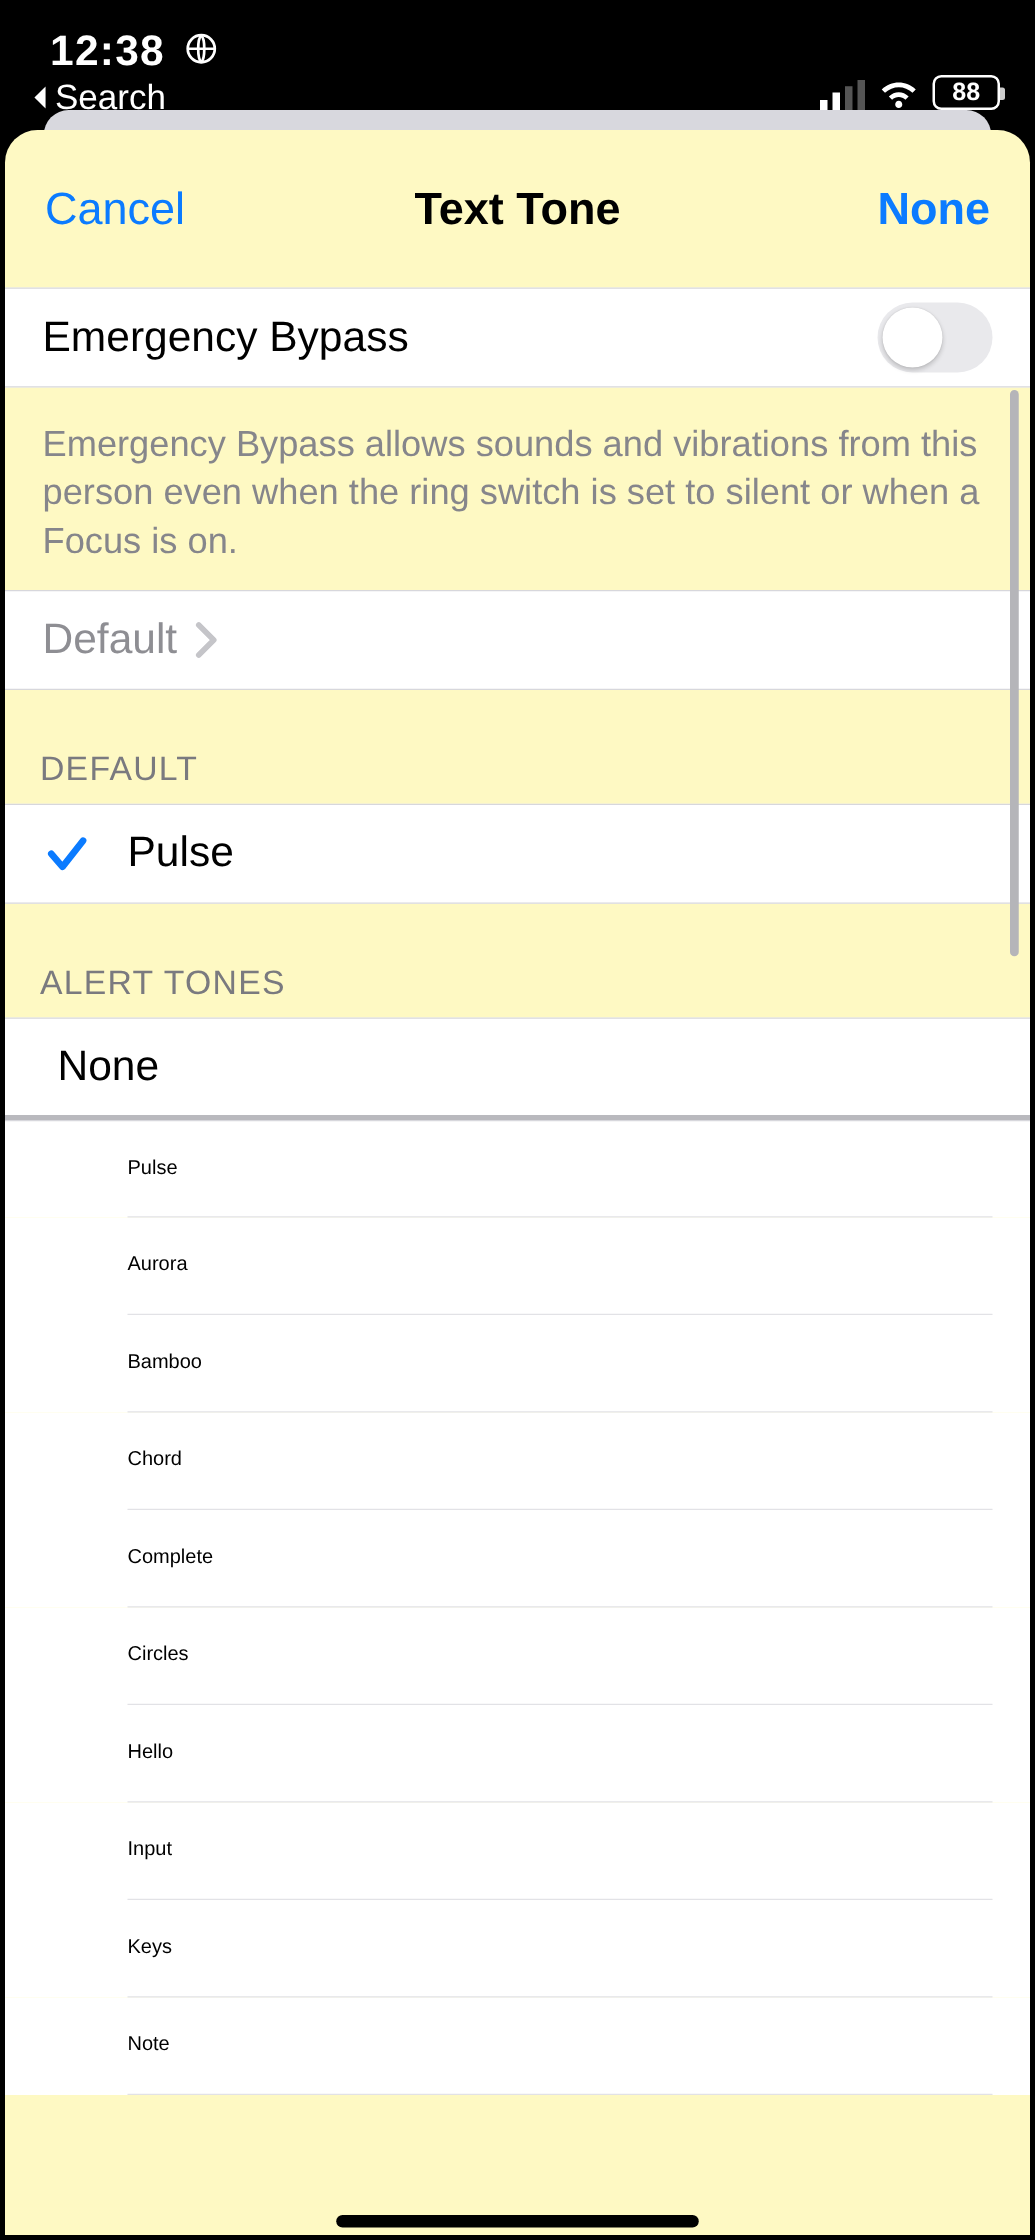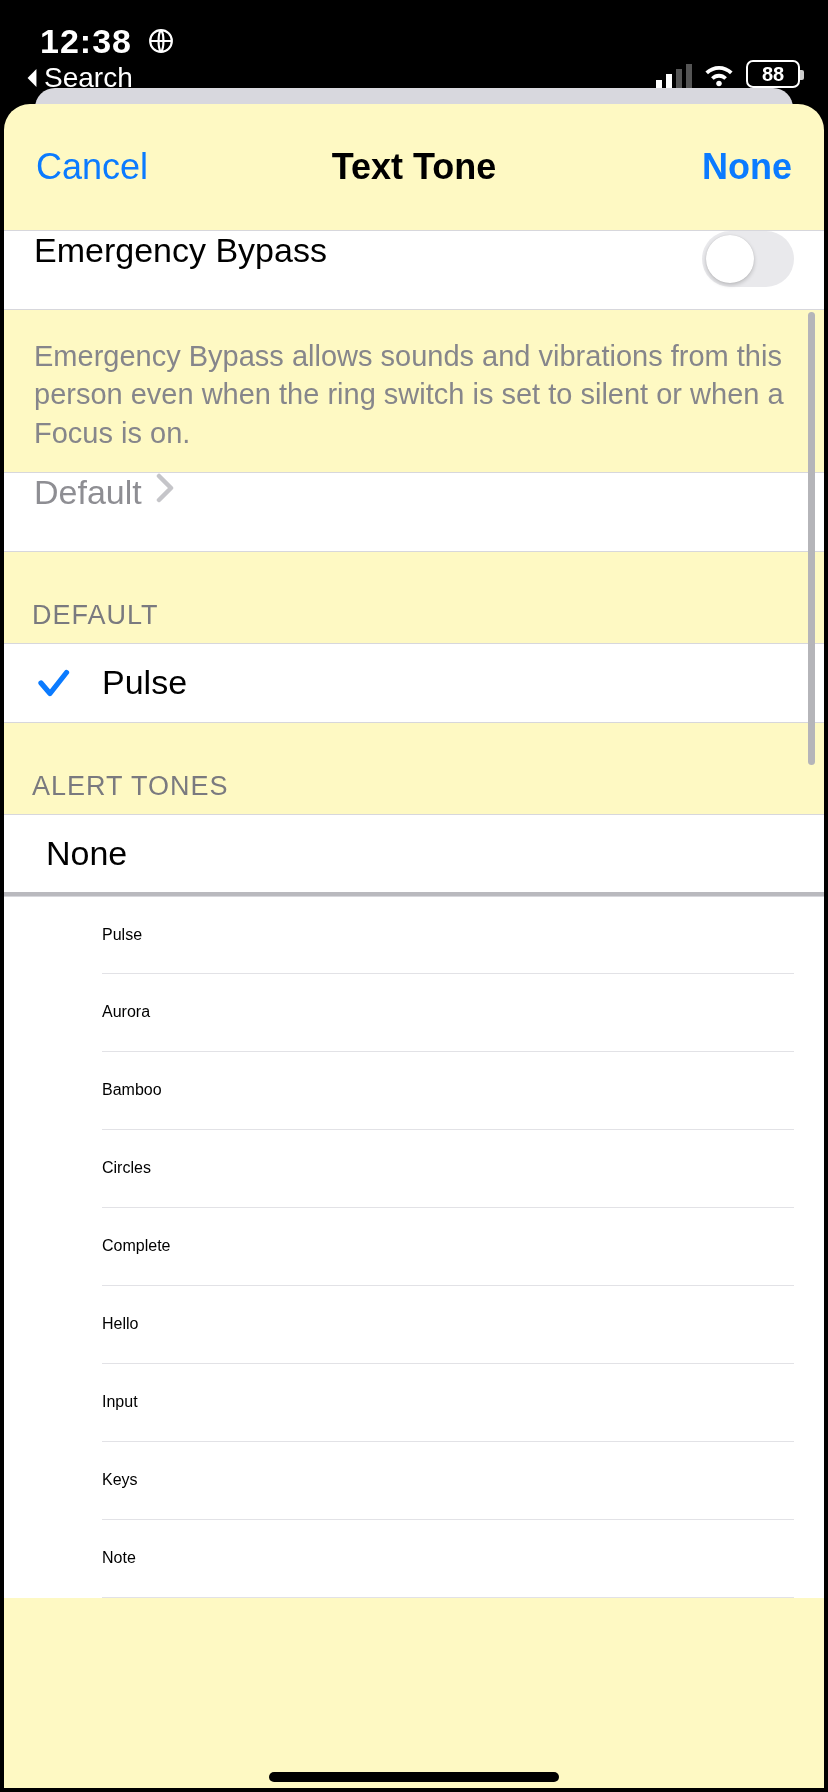--- a/index.html
+++ b/index.html
@@ -115,21 +115,21 @@
     font-weight: 700;
   }
 
   .cell {
     background: #fff;
     border-top: 1px solid #d7d7dc;
     border-bottom: 1px solid #d7d7dc;
     padding: 0 30px;
     height: 80px;
     display: flex;
-    align-items: flex-start;
+    align-items: center;
     font-size: 34px;
     color: #000;
   }
 
   .cell-label { flex: 1; }
   .cell-value { color: #8e8e93; font-size: 34px; margin-right: 14px; }
 
   .switch {
     width: 92px; height: 56px;
     background: #e9e9ec;
@@ -314,26 +314,31 @@
           <span>Aurora</span>
         </div>
       </div>
       <div class="tone-row">
         <div class="inner">
           <span>Bamboo</span>
         </div>
       </div>
       <div class="tone-row">
         <div class="inner">
+          <span>Chord</span>
+        </div>
+      </div>
+      <div class="tone-row">
+        <div class="inner">
+          <span>Complete</span>
+        </div>
+      </div>
+      <div class="tone-row">
+        <div class="inner">
           <span>Circles</span>
-        </div>
-      </div>
-      <div class="tone-row">
-        <div class="inner">
-          <span>Complete</span>
         </div>
       </div>
       <div class="tone-row">
         <div class="inner">
           <span>Hello</span>
         </div>
       </div>
       <div class="tone-row">
         <div class="inner">
           <span>Input</span>

